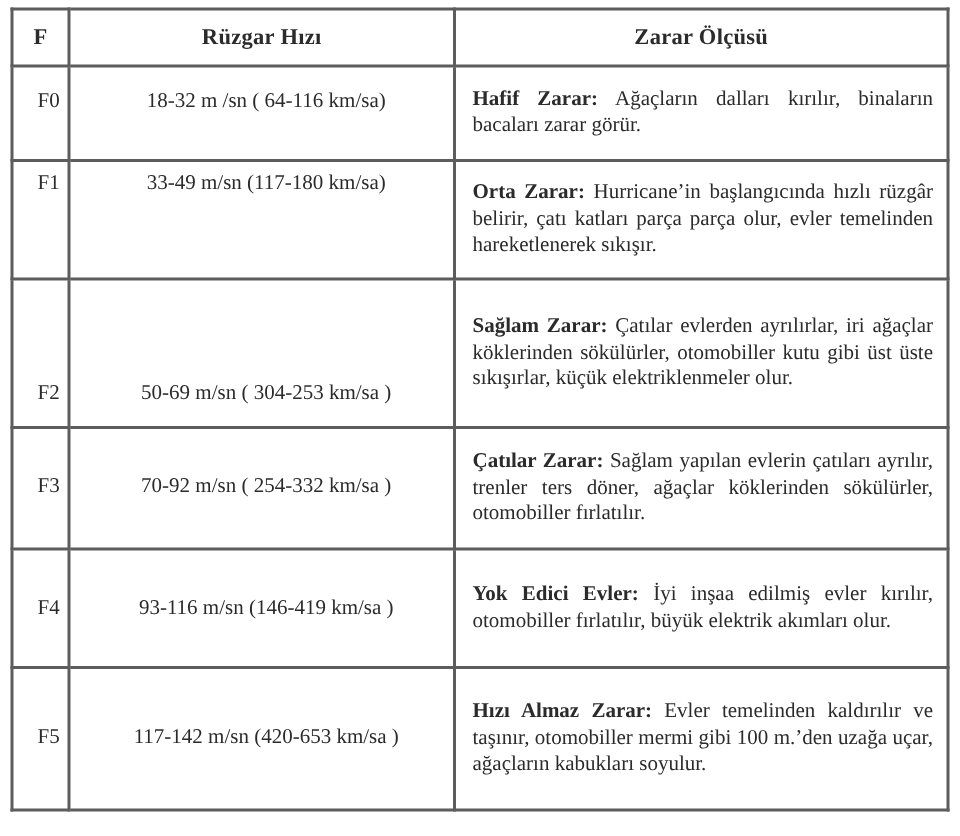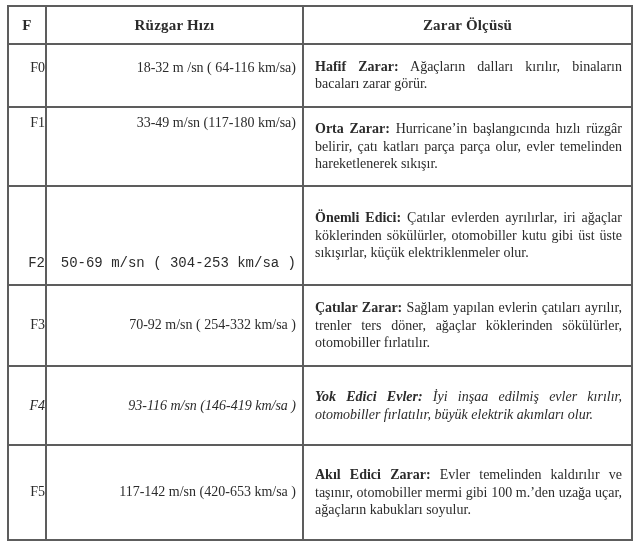--- a/index.html
+++ b/index.html
@@ -44,53 +44,53 @@
 
   tr.hdr th {
     height: 34px;
     font-size: 15px;
     font-weight: bold;
     text-align: center;
     letter-spacing: 0.2px;
   }
 
   td.f-cell {
-    text-align: right;
-    padding: 0;
+    text-align: left;
+    padding: 16px;
   }
   td.wind-cell {
-    text-align: right;
+    text-align: center;
     padding: 0 6px 0 12px;
     white-space: nowrap;
   }
   td.damage-cell {
     text-align: justify;
     text-justify: inter-word;
     vertical-align: middle;
     padding: 5px 9px 5px 11px;
     line-height: 17.5px;
   }
   td.damage-cell .lead { font-weight: bold; }
 
   
   tr.row-f0 { height: 60px; }
   tr.row-f1 { height: 76px; }
   tr.row-f2 { height: 94px; }
   tr.row-f3 { height: 78px; }
-  tr.row-f4 { height: 75px; font-style: italic; }
+  tr.row-f4 { height: 75px; }
   tr.row-f5 { height: 91px; }
 
   tr.row-f0 td.f-cell .cellpos,
   tr.row-f0 td.wind-cell .cellpos { position: relative; top: -7px; display: inline-block; }
 
   tr.row-f1 td.f-cell,
   tr.row-f1 td.wind-cell { vertical-align: top; padding-top: 7px; margin-top: 44px; }
 
   tr.row-f2 td.f-cell,
-  tr.row-f2 td.wind-cell { vertical-align: bottom; padding-bottom: 13px; font-family: Liberation Mono, monospace; }
+  tr.row-f2 td.wind-cell { vertical-align: bottom; padding-bottom: 13px; }
 </style>
 </head>
 <body>
 
 <div class="page">
   <table class="fscale">
     <colgroup>
       <col class="c-f">
       <col class="c-wind">
       <col class="c-dmg">
@@ -109,32 +109,32 @@
         <td class="damage-cell"><span class="lead">Hafif Zarar:</span><span> Ağaçların dalları kırılır, binaların bacaları zarar görür.</span></td>
       </tr>
       <tr class="row-f1">
         <td class="f-cell"><span class="cellpos">F1</span></td>
         <td class="wind-cell"><span class="cellpos">33-49 m/sn (117-180 km/sa)</span></td>
         <td class="damage-cell"><span class="lead">Orta Zarar:</span><span> Hurricane’in başlangıcında hızlı rüzgâr belirir, çatı katları parça parça olur, evler temelinden hareketlenerek sıkışır.</span></td>
       </tr>
       <tr class="row-f2">
         <td class="f-cell"><span class="cellpos">F2</span></td>
         <td class="wind-cell"><span class="cellpos">50-69 m/sn ( 304-253 km/sa )</span></td>
-        <td class="damage-cell"><span class="lead">Önemli Edici:</span><span> Çatılar evlerden ayrılırlar, iri ağaçlar köklerinden sökülürler, otomobiller kutu gibi üst üste sıkışırlar, küçük elektriklenmeler olur.</span></td>
+        <td class="damage-cell"><span class="lead">Sağlam Zarar:</span><span> Çatılar evlerden ayrılırlar, iri ağaçlar köklerinden sökülürler, otomobiller kutu gibi üst üste sıkışırlar, küçük elektriklenmeler olur.</span></td>
       </tr>
       <tr class="row-f3">
         <td class="f-cell"><span class="cellpos">F3</span></td>
         <td class="wind-cell"><span class="cellpos">70-92 m/sn ( 254-332 km/sa )</span></td>
         <td class="damage-cell"><span class="lead">Çatılar Zarar:</span><span> Sağlam yapılan evlerin çatıları ayrılır, trenler ters döner, ağaçlar köklerinden sökülürler, otomobiller fırlatılır.</span></td>
       </tr>
       <tr class="row-f4">
         <td class="f-cell"><span class="cellpos">F4</span></td>
         <td class="wind-cell"><span class="cellpos">93-116 m/sn (146-419 km/sa )</span></td>
         <td class="damage-cell"><span class="lead">Yok Edici Evler:</span><span> İyi inşaa edilmiş evler kırılır, otomobiller fırlatılır, büyük elektrik akımları olur.</span></td>
       </tr>
       <tr class="row-f5">
         <td class="f-cell"><span class="cellpos">F5</span></td>
         <td class="wind-cell"><span class="cellpos">117-142 m/sn (420-653 km/sa )</span></td>
-        <td class="damage-cell"><span class="lead">Akıl Edici Zarar:</span><span> Evler temelinden kaldırılır ve taşınır, otomobiller mermi gibi 100 m.’den uzağa uçar, ağaçların kabukları soyulur.</span></td>
+        <td class="damage-cell"><span class="lead">Hızı Almaz Zarar:</span><span> Evler temelinden kaldırılır ve taşınır, otomobiller mermi gibi 100 m.’den uzağa uçar, ağaçların kabukları soyulur.</span></td>
       </tr>
     </tbody>
   </table>
 </div>
 
 </body></html>

